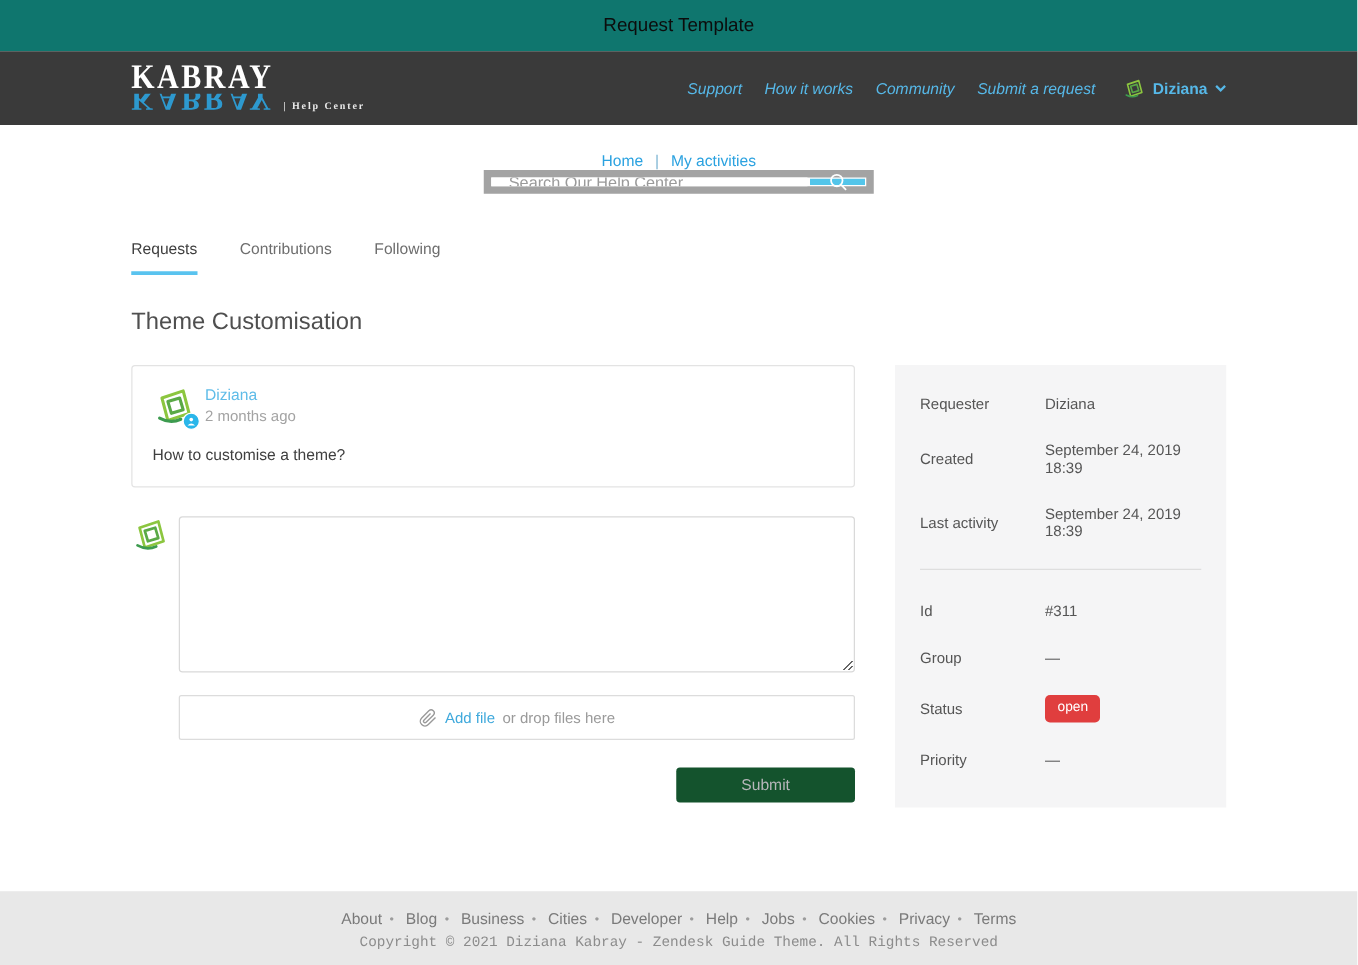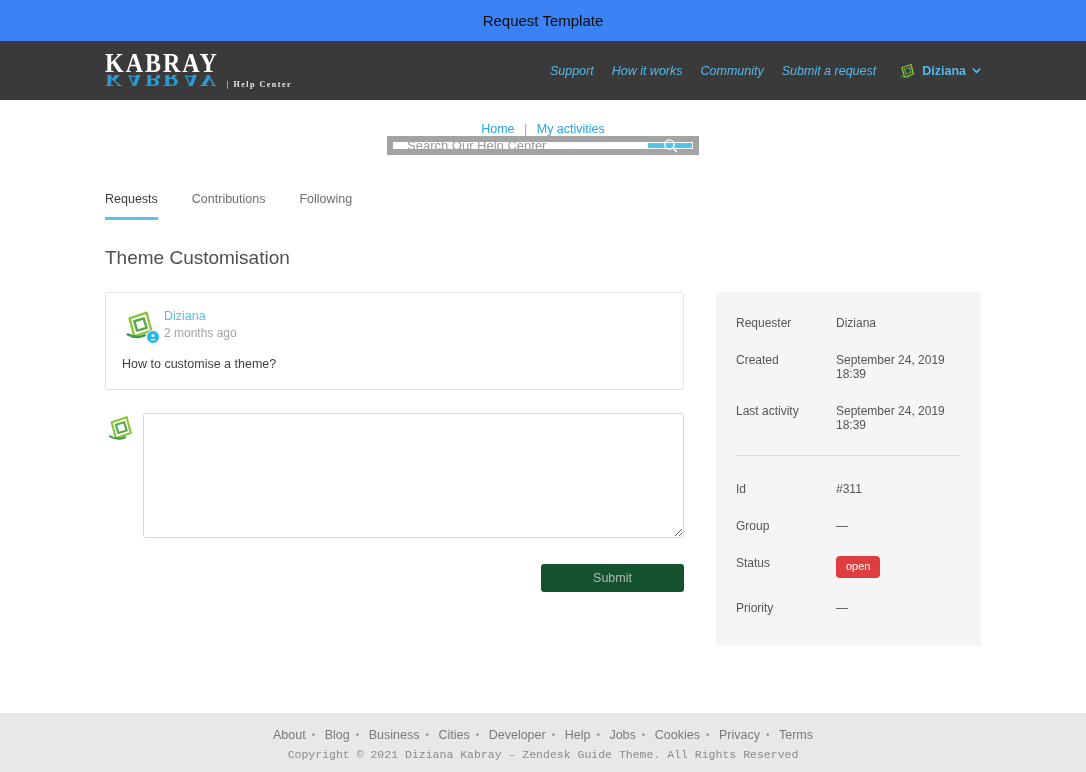--- a/index.html
+++ b/index.html
@@ -7,21 +7,21 @@
   body {
     font-family: "Liberation Sans", sans-serif;
     background: #ffffff;
     color: #444;
   }
   a { text-decoration: none; cursor: pointer; }
 
   
   .titlebar {
     height: 41px;
-    background: #3b82f6;
+    background: #0f766e;
     display: flex; align-items: center; justify-content: center;
   }
   .titlebar span { font-size: 15px; color: #0c0c0c; }
 
   
   .site-header { height: 59px; background: #3a3a3a; }
   .container { width: 876px; margin: 0 auto; }
   .header-inner { height: 100%; display: flex; align-items: center; justify-content: space-between; }
 
   .logo { line-height: 1; margin-top: 2px; font-family: Liberation Serif, serif; }
@@ -109,21 +109,21 @@
 
   .submit-row { margin-top: 22px; text-align: right; }
   .submit-btn {
     width: 143px; height: 28px; border: none; border-radius: 3px;
     background: #14532d; color: #b6b6ba; font-size: 12.5px; cursor: default;
     font-family: "Liberation Sans", sans-serif;
   }
 
   
   .details { background: #f5f5f6; padding: 24px 20px 8px; }
-  .detail-row { display: flex; margin-bottom: 23px; }
+  .detail-row { display: flex; align-items: center; margin-bottom: 23px; }
   .detail-label { width: 100px; flex: none; font-size: 12px; color: #555; }
   .detail-value { font-size: 12px; color: #555; }
   .detail-divider { border: none; border-top: 1px solid #dedede; margin: 22px 0 26px; }
   .status-badge {
     display: inline-block; background: #e03e3e; color: #ffffff;
     font-size: 11px; padding: 5px 10px 6px; border-radius: 4px; line-height: 1;
   }
 
   
   footer { background: #e8e8e8; padding: 15px 0 12px; text-align: center; }
@@ -227,20 +227,27 @@
       </div>
 
       <div class="reply-row">
         <div class="reply-avatar">
           <svg viewBox="0 0 36 36">
               <use href="#dz-logo"></use>
             </svg>
         </div>
         <div class="reply-box">
           <textarea style=""></textarea>
+          <div class="addfile">
+            <svg viewBox="0 0 24 24">
+              <path d="M21.44 11.05l-9.19 9.19a6 6 0 0 1-8.49-8.49l9.19-9.19a4 4 0 0 1 5.66 5.66l-9.2 9.19a2 2 0 0 1-2.83-2.83l8.49-8.48"></path>
+            </svg>
+            <span class="addfile-link">Add file</span>
+            <span class="drop-hint">or drop files here</span>
+          </div>
           <div class="submit-row">
             <button class="submit-btn">Submit</button>
           </div>
         </div>
       </div>
     </div>
 
     <aside class="col-side details">
       <div class="detail-row">
         <span class="detail-label">Requester</span>

